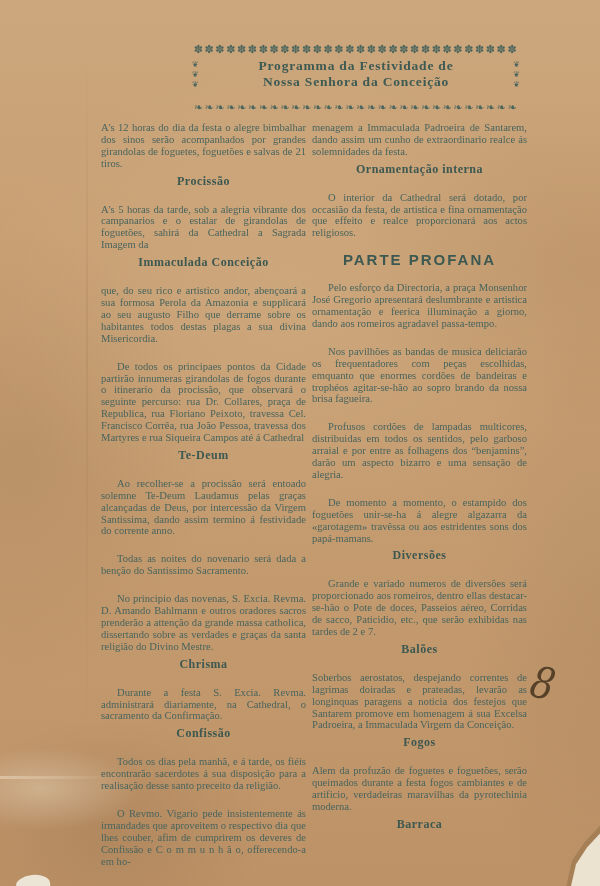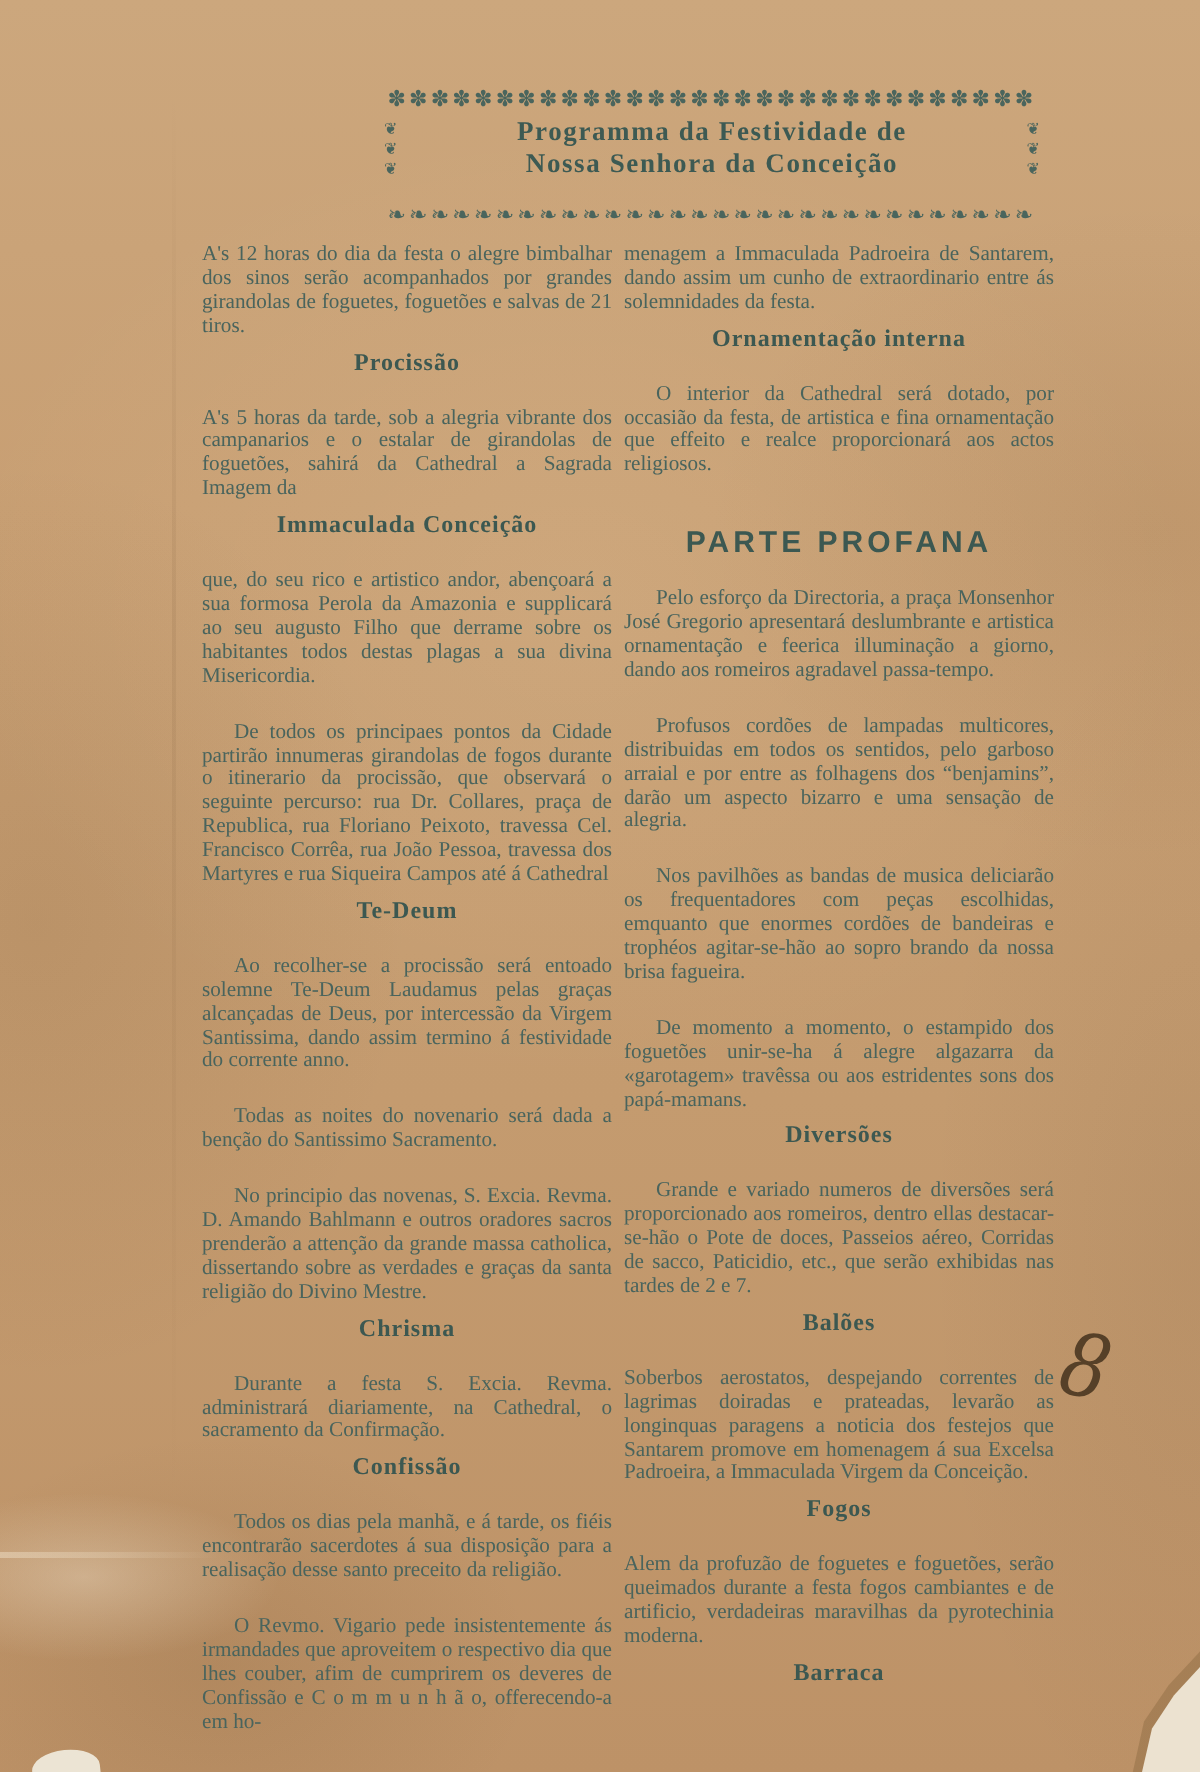--- a/index.html
+++ b/index.html
@@ -36,21 +36,21 @@
   
   .col{position:absolute;top:106px;text-align:justify;color:#49645d;
     font-size:10.6px;line-height:11.9px;}
   .col-left{left:101px;width:205px;}
   .col-right{left:312px;width:215px;}
   .col p{margin:16px 0 1px 0;}
   .col p.indent{text-indent:16px;}
   .col h3{font-size:12px;font-weight:bold;text-align:center;margin:6px 0 4px;
     letter-spacing:.5px;color:#3c5851;}
   .col h2{font-family:"Liberation Sans", sans-serif;font-size:15px;font-weight:bold;
-    text-align:center;margin:27px 0 5px;letter-spacing:2px;color:#3c5851;}
+    text-align:center;margin:15px 0 5px;letter-spacing:2px;color:#3c5851;}
   
   .hand-mark{position:absolute;left:531px;top:662px;font-family:"DejaVu Serif", serif;
     font-style:italic;font-size:37px;color:#483520;opacity:.88;
     transform:rotate(13deg) scaleY(1.18);}
   
   .torn-br-shadow{position:absolute;right:0;bottom:0;width:56px;height:70px;
     background:rgba(125,95,55,.35);
     clip-path:polygon(100% 14%,72% 38%,50% 64%,40% 100%,100% 100%);}
   .torn-br{position:absolute;right:0;bottom:0;width:50px;height:64px;background:#ece2d0;
     clip-path:polygon(100% 18%,74% 40%,52% 66%,42% 100%,100% 100%);}
@@ -89,27 +89,27 @@
       <p class="indent">Ao recolher-se a procissão será entoado solemne Te-Deum Laudamus pelas graças alcançadas de Deus, por intercessão da Virgem Santissima, dando assim termino á festividade do corrente anno.</p>
       <p class="indent">Todas as noites do novenario será dada a benção do Santissimo Sacramento.</p>
       <p class="indent">No principio das novenas, S. Excia. Revma. D. Amando Bahlmann e outros oradores sacros prenderão a attenção da grande massa catholica, dissertando sobre as verdades e graças da santa religião do Divino Mestre.</p>
       <h3>Chrisma</h3>
       <p class="indent">Durante a festa S. Excia. Revma. administrará diariamente, na Cathedral, o sacramento da Confirmação.</p>
       <h3>Confissão</h3>
       <p class="indent">Todos os dias pela manhã, e á tarde, os fiéis encontrarão sacerdotes á sua disposição para a realisação desse santo preceito da religião.</p>
       <p class="indent">O Revmo. Vigario pede insistentemente ás irmandades que aproveitem o respectivo dia que lhes couber, afim de cumprirem os deveres de Confissão e C o m m u n h ã o, offerecendo-a em ho-</p>
     </div>
   <div class="col col-right">
-      <p>menagem a Immaculada Padroeira de Santarem, dando assim um cunho de extraordinario entre ás solemnidades da festa.</p>
+      <p>menagem a Immaculada Padroeira de Santarem, dando assim um cunho de extraordinario realce ás solemnidades da festa.</p>
       <h3>Ornamentação interna</h3>
       <p class="indent">O interior da Cathedral será dotado, por occasião da festa, de artistica e fina ornamentação que effeito e realce proporcionará aos actos religiosos.</p>
       <h2>PARTE PROFANA</h2>
       <p class="indent">Pelo esforço da Directoria, a praça Monsenhor José Gregorio apresentará deslumbrante e artistica ornamentação e feerica illuminação a giorno, dando aos romeiros agradavel passa-tempo.</p>
+      <p class="indent">Nos pavilhões as bandas de musica deliciarão os frequentadores com peças escolhidas, emquanto que enormes cordões de bandeiras e trophéos agitar-se-hão ao sopro brando da nossa brisa fagueira.</p>
       <p class="indent">Profusos cordões de lampadas multicores, distribuidas em todos os sentidos, pelo garboso arraial e por entre as folhagens dos “benjamins”, darão um aspecto bizarro e uma sensação de alegria.</p>
-      <p class="indent">Nos pavilhões as bandas de musica deliciarão os frequentadores com peças escolhidas, emquanto que enormes cordões de bandeiras e trophéos agitar-se-hão ao sopro brando da nossa brisa fagueira.</p>
       <p class="indent">De momento a momento, o estampido dos foguetões unir-se-ha á alegre algazarra da «garotagem» travêssa ou aos estridentes sons dos papá-mamans.</p>
       <h3>Diversões</h3>
       <p class="indent">Grande e variado numeros de diversões será proporcionado aos romeiros, dentro ellas destacar-se-hão o Pote de doces, Passeios aéreo, Corridas de sacco, Paticidio, etc., que serão exhibidas nas tardes de 2 e 7.</p>
       <h3>Balões</h3>
       <p>Soberbos aerostatos, despejando correntes de lagrimas doiradas e prateadas, levarão as longinquas paragens a noticia dos festejos que Santarem promove em homenagem á sua Excelsa Padroeira, a Immaculada Virgem da Conceição.</p>
       <h3>Fogos</h3>
       <p>Alem da profuzão de foguetes e foguetões, serão queimados durante a festa fogos cambiantes e de artificio, verdadeiras maravilhas da pyrotechinia moderna.</p>
       <h3>Barraca</h3>
     </div>
 

